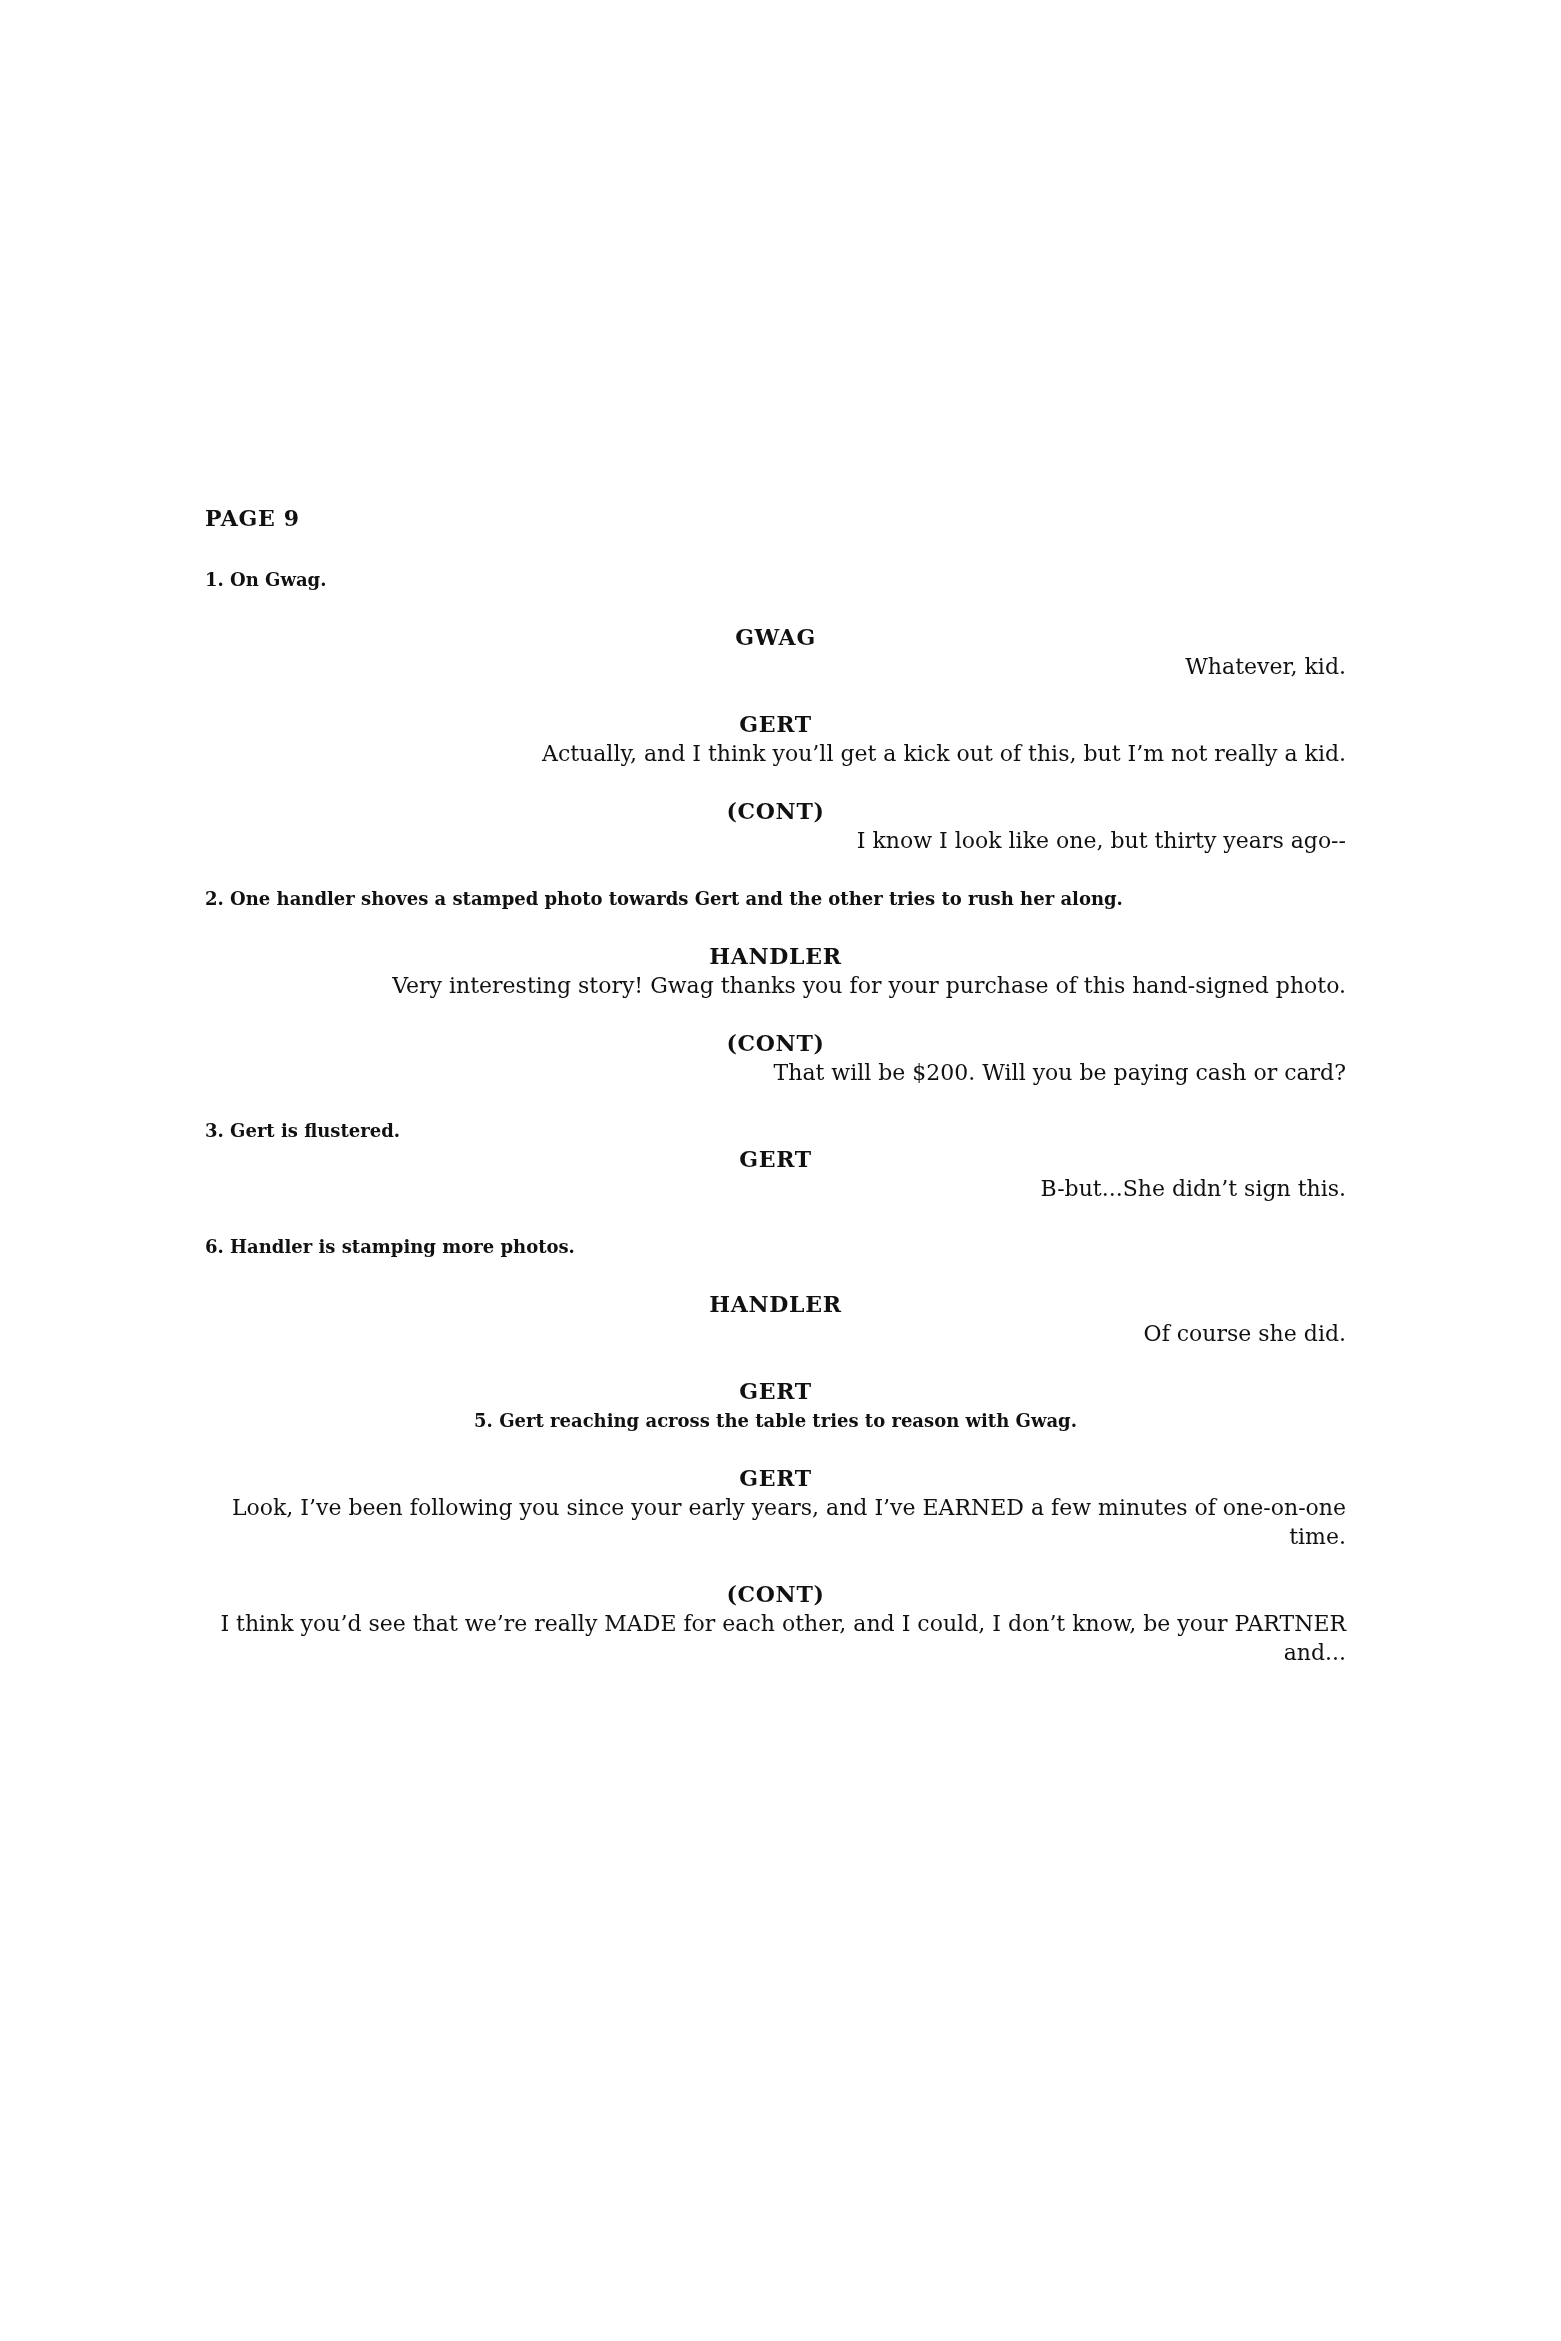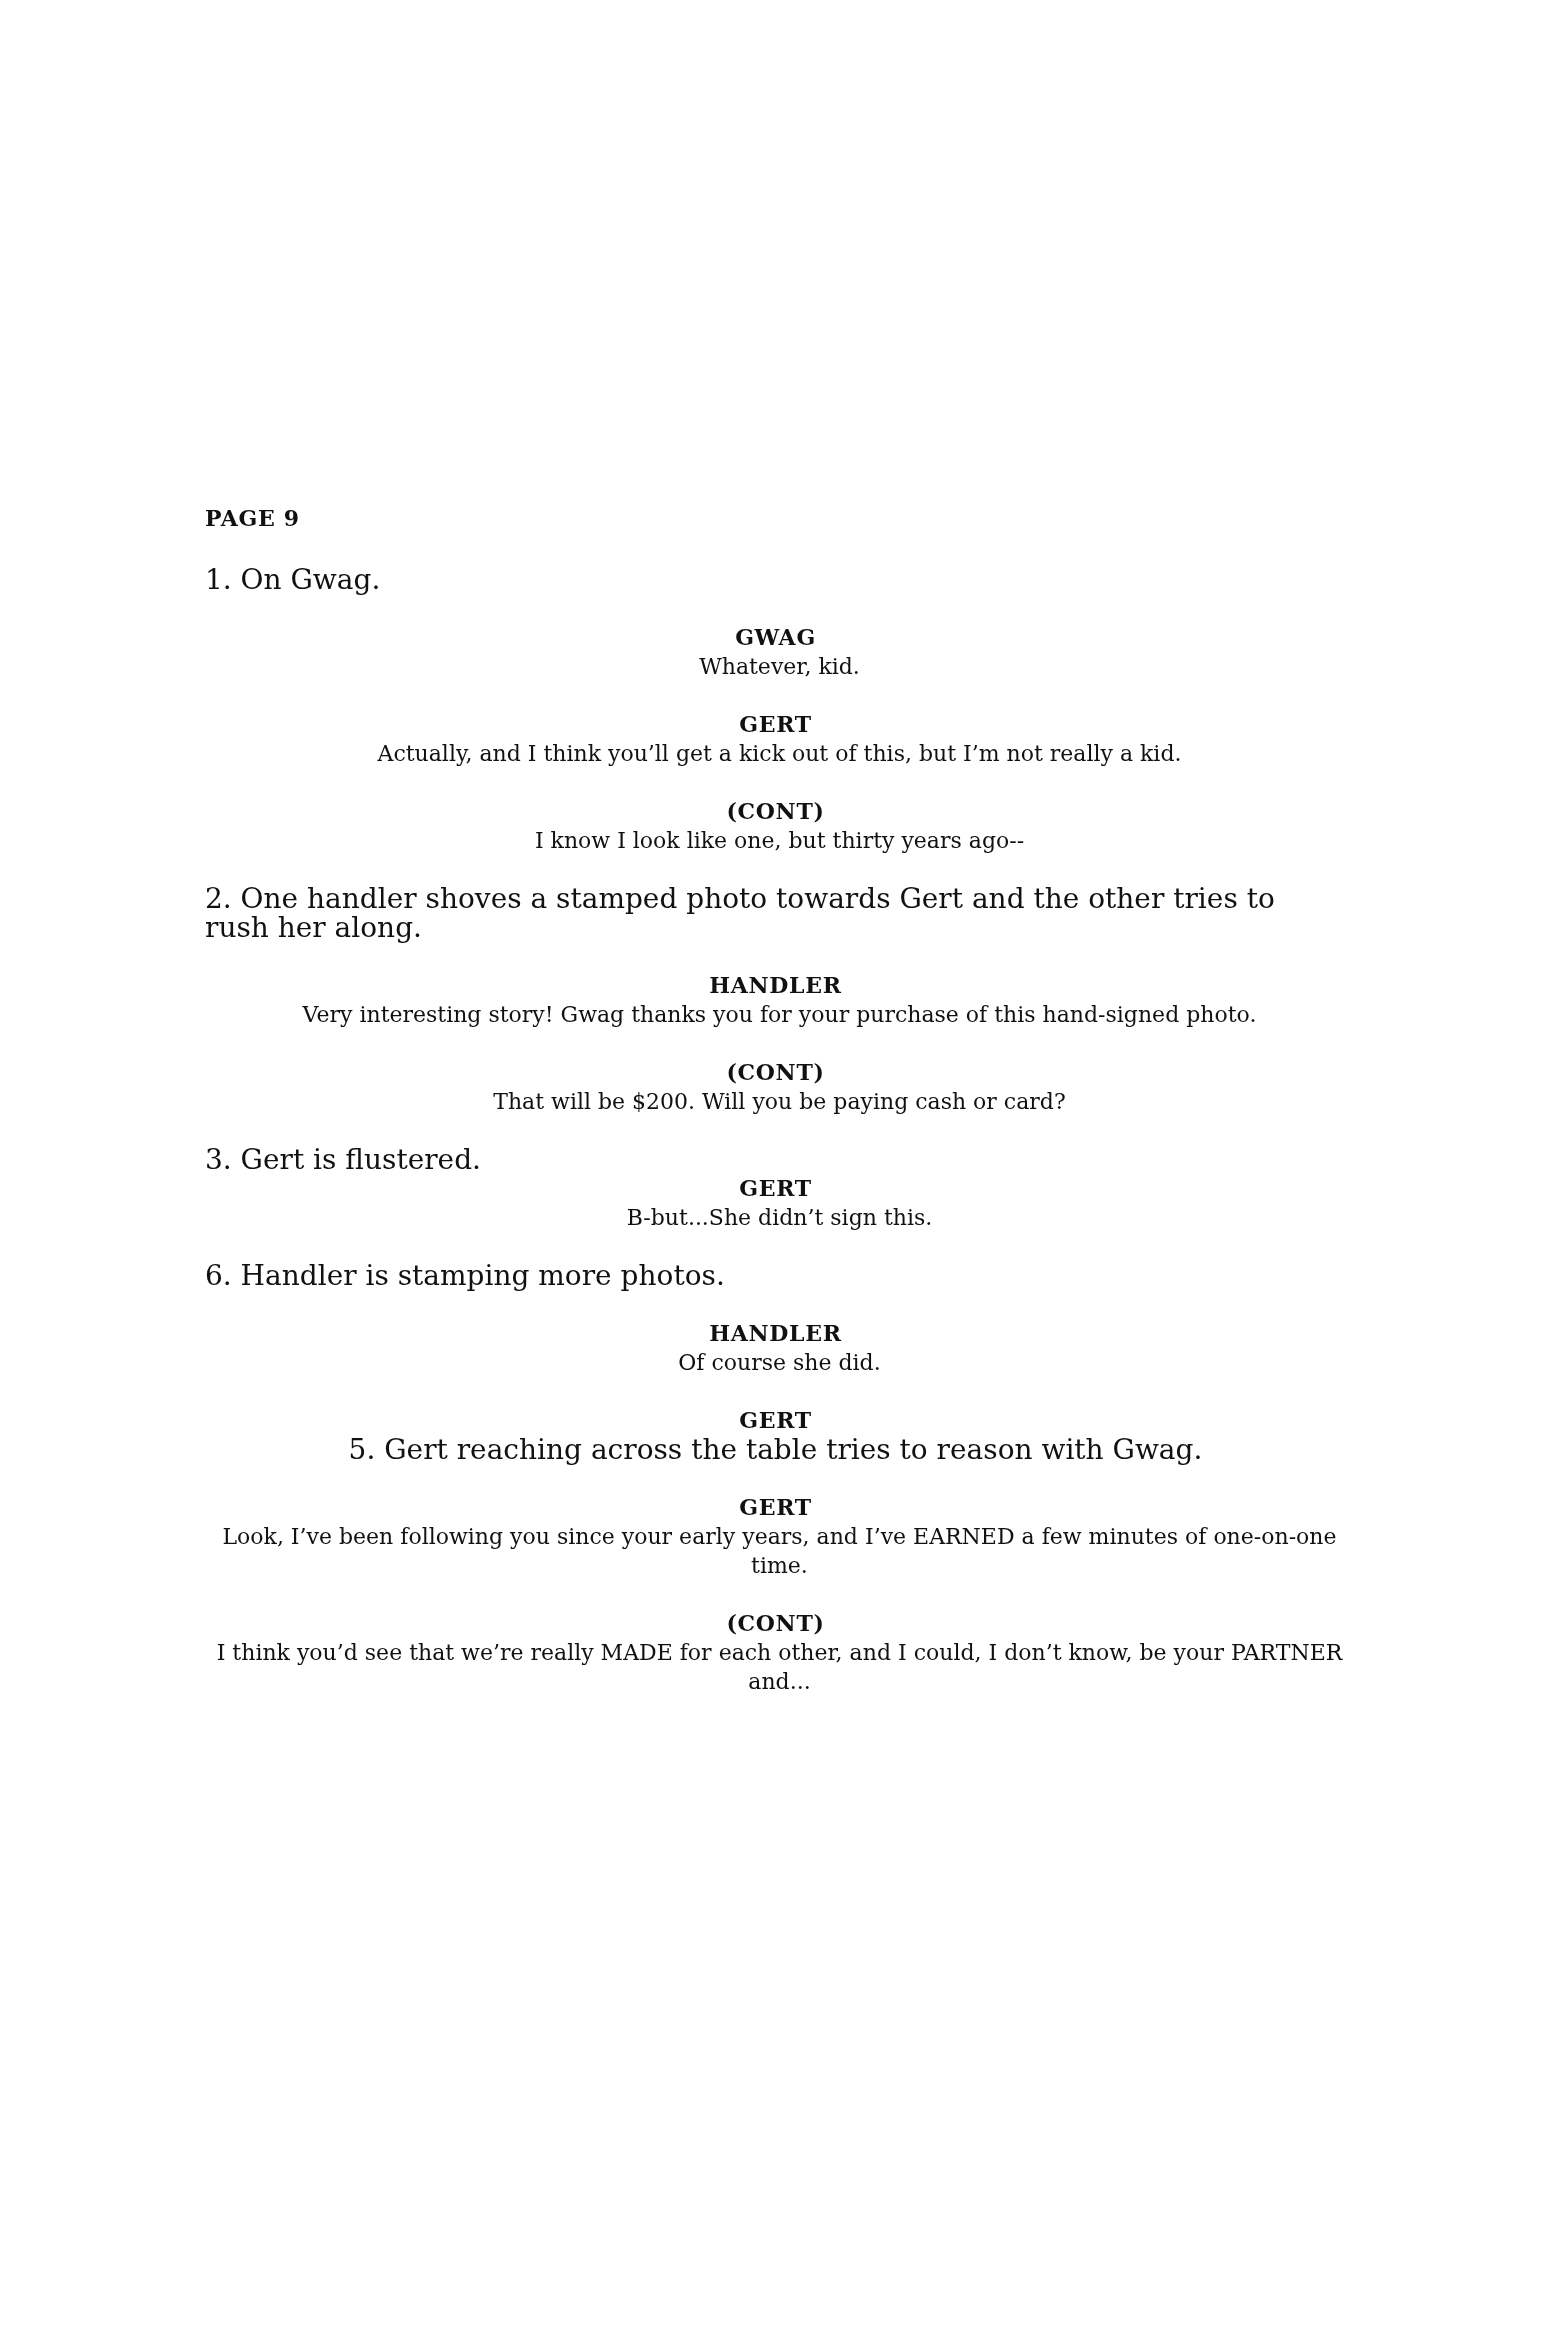--- a/index.html
+++ b/index.html
@@ -1,24 +1,24 @@
 <!DOCTYPE html>
 <html style="font-size:11.5px"><head>
   <meta charset="utf-8">
   <style>
     html, body { margin: 0; padding: 0; background: #ffffff; }
     body { width: 1561px; height: 2342px; position: relative; overflow: hidden; color: #111111;
            font-family: "DejaVu Serif", serif; }
     .page { position: absolute; left: 205px; top: 504px; width: 1141px; }
     .page-title { font-weight: bold; font-size: 22px; letter-spacing: 0.7px; margin: 0 0 32px 0; line-height: 29px; }
-    .action { font-size: 28px; line-height: 29px; margin: 0 0 29px 0; text-align: left; }
+    .action { font-size: 18px; line-height: 29px; margin: 0 0 29px 0; text-align: left; font-weight: bold; }
     .action.tight { margin-bottom: 0; }
     .action.inline-center { text-align: center; margin: 0 0 29px 0; }
     .speaker { font-weight: bold; font-size: 22px; line-height: 29px; text-align: center; margin: 0; letter-spacing: 0.7px; }
-    .line { font-size: 22px; line-height: 29px; text-align: center; margin: 0 0 29px 8px; }
+    .line { font-size: 22px; line-height: 29px; text-align: right; margin: 0 0 29px 8px; }
     .line.tight { margin-bottom: 0; }
     .block { margin: 0; }
   </style>
 </head>
 <body>
 
 <div class="page">
   <div class="page-title">PAGE 9</div>
 
   <div class="action">1. On Gwag.</div>

